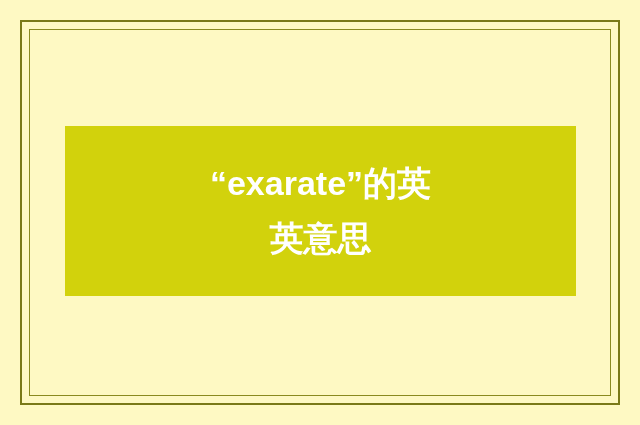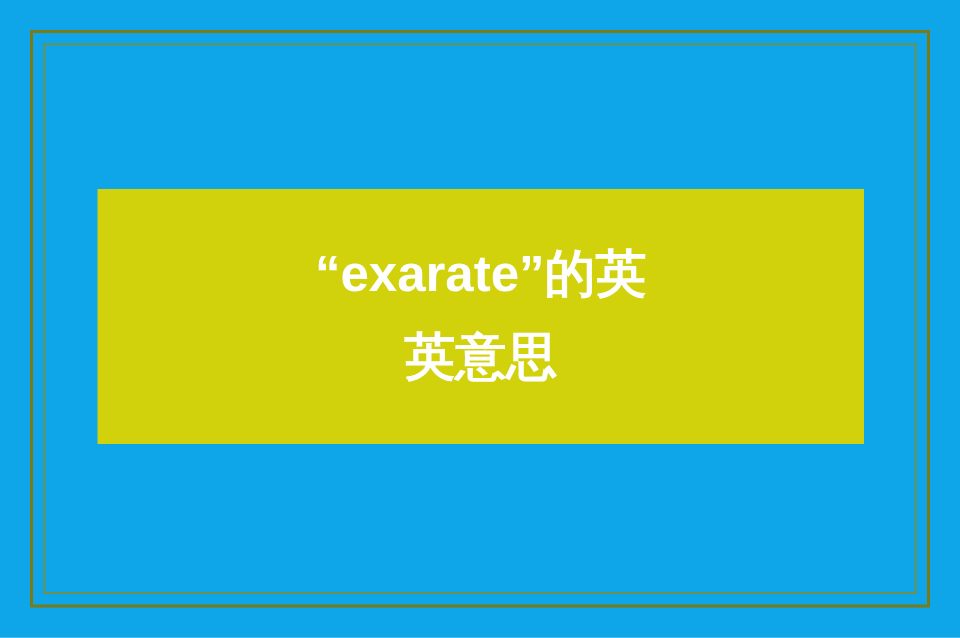--- a/index.html
+++ b/index.html
@@ -12,21 +12,21 @@
     height: 425px;
     overflow: hidden;
     font-family: "Liberation Sans", "DejaVu Sans", sans-serif;
   }
 
   
   #poster {
     position: relative;
     width: 640px;
     height: 425px;
-    background: #0ea5e9;
+    background: #fef9c3;
     box-sizing: border-box;
     padding-left: 20px;
   }
 
   
   #frame-outer {
     position: absolute;
     left: 20px;
     top: 20px;
     width: 600px;

